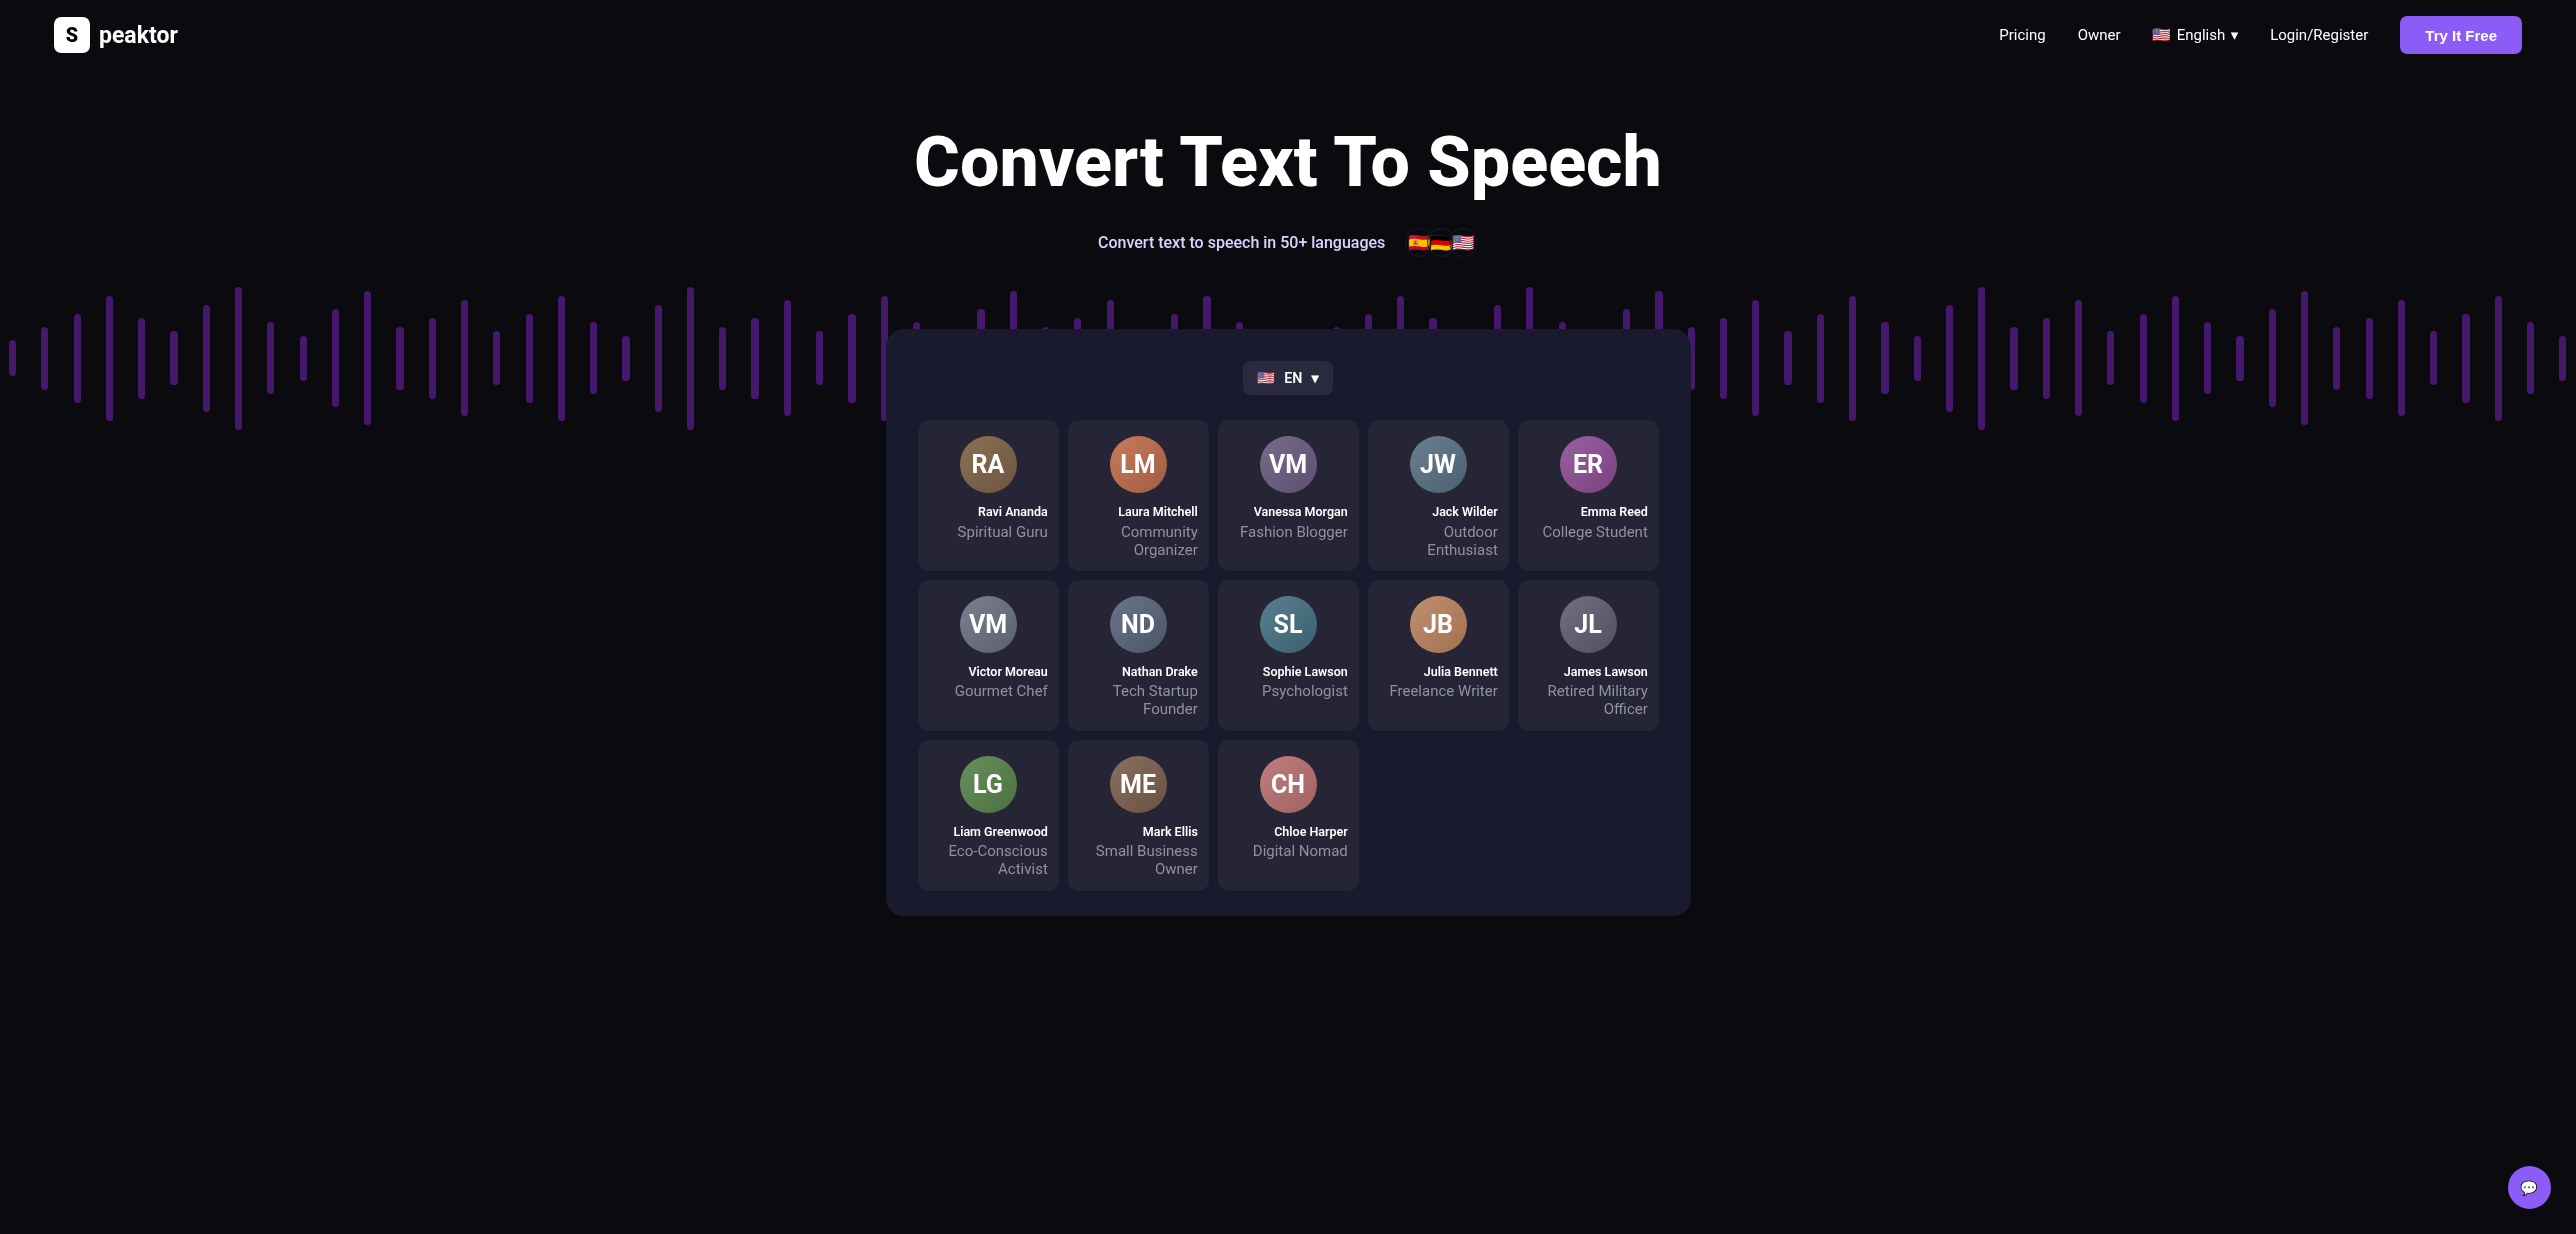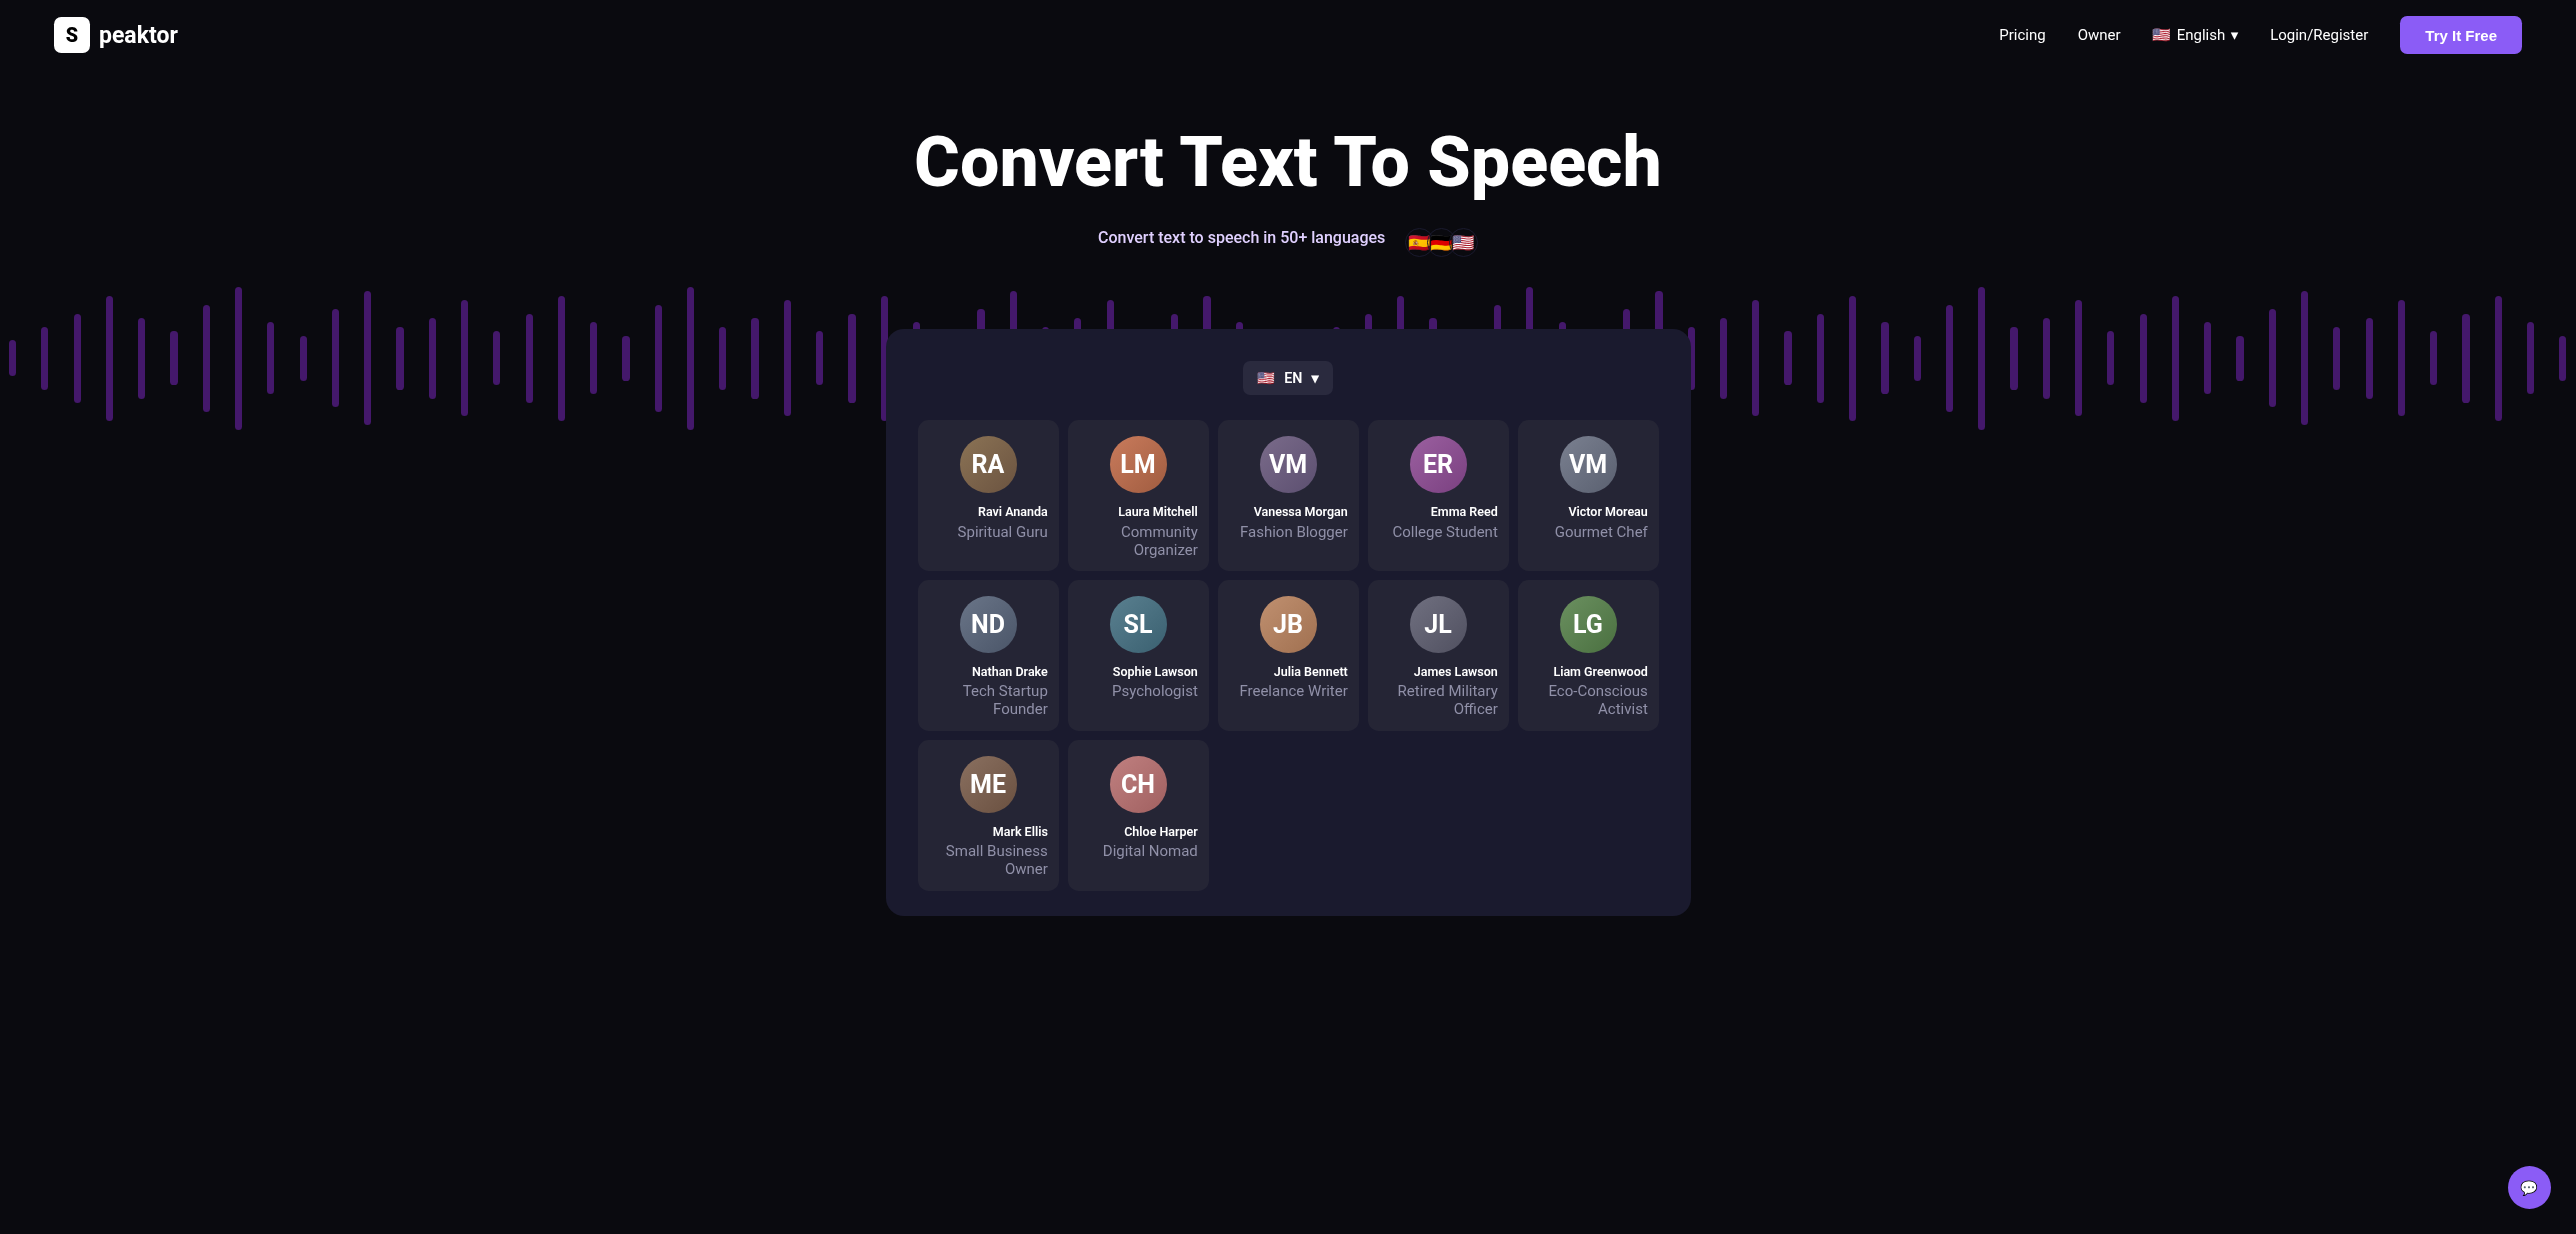--- a/index.html
+++ b/index.html
@@ -91,20 +91,21 @@
     .hero h1 {
       font-size: 70px;
       font-weight: 800;
       color: #fff;
       line-height: 1.1;
       margin-bottom: 27px;
     }
 
     .subtitle-row {
       display: flex;
+      align-items: center;
       justify-content: center;
       gap: 20px;
       font-size: 16px;
       color: #e0d0ff;
       font-weight: 500;
       margin-bottom: 45px;
     }
 
     .flag-group {
       display: flex;
@@ -382,20 +383,27 @@
       <div class="voice-role">Community Organizer</div>
     </div>
         <div class="voice-card">
       <div class="voice-avatar" style="background: linear-gradient(135deg, #7a6b8a, #5c4f70)">
         VM
       </div>
       <div class="voice-name">Vanessa Morgan</div>
       <div class="voice-role">Fashion Blogger</div>
     </div>
         <div class="voice-card">
+      <div class="voice-avatar" style="background: linear-gradient(135deg, #6b8090, #4a6070)">
+        JW
+      </div>
+      <div class="voice-name">Jack Wilder</div>
+      <div class="voice-role">Outdoor Enthusiast</div>
+    </div>
+        <div class="voice-card">
       <div class="voice-avatar" style="background: linear-gradient(135deg, #9b60a0, #7a4080)">
         ER
       </div>
       <div class="voice-name">Emma Reed</div>
       <div class="voice-role">College Student</div>
     </div>
         <div class="voice-card">
       <div class="voice-avatar" style="background: linear-gradient(135deg, #7a8090, #5a6070)">
         VM
       </div>

